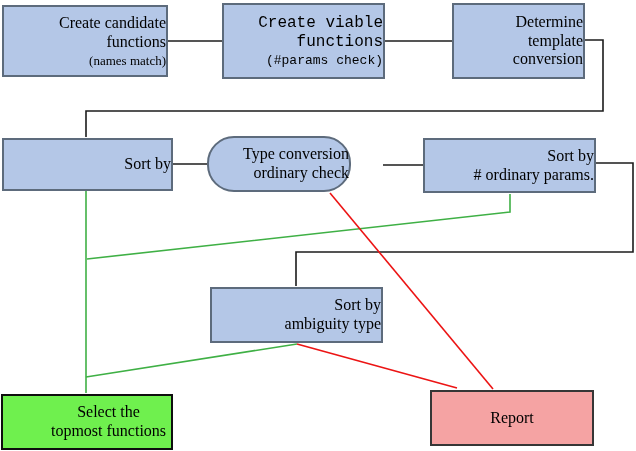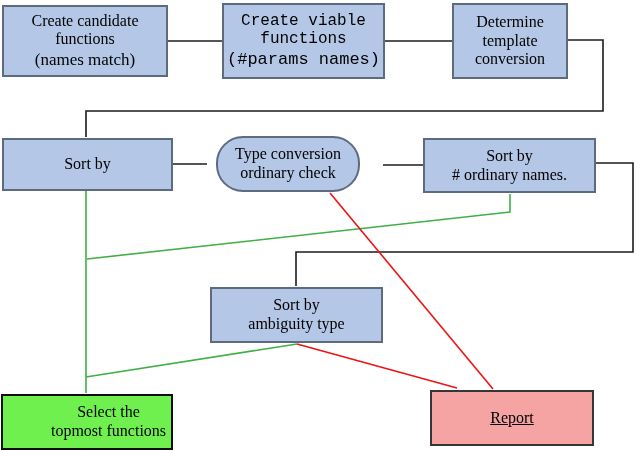--- a/index.html
+++ b/index.html
@@ -10,24 +10,24 @@
   .edges { position:absolute; left:0; top:0; width:636px; height:451px; }
   .edges polyline, .edges line { fill:none; stroke-width:1.6px; }
   .edge-black { stroke:#1c1c1c; }
   .edge-green { stroke:#3fb045; }
   .edge-red   { stroke:#ec1414; }
   .node {
     position:absolute; box-sizing:border-box;
     display:flex; flex-direction:column; align-items:center; justify-content:center;
     text-align:center; line-height:1.18; font-size:16px;
   }
-  .node.blue  { background:#b4c7e7; border:2px solid #5d6b7c; }
+  .node.blue  { background:#b4c7e7; border:2px solid #5d6b7c;align-items:flex-end; }
   .node.green { background:#6ff04e; border:2px solid #0e0e0e; }
   .node.red   { background:#f5a3a3; border:2px solid #363636; }
-  .node .note { font-size:17px; margin-top:1px; }
+  .node .note { font-size:13px; margin-top:1px; }
 </style>
 </head>
 <body>
 
 <div class="stage">
 
   <svg class="edges" viewBox="0 0 636 451" xmlns="http://www.w3.org/2000/svg">
     <line class="edge-black" x1="168" y1="41" x2="222" y2="41"></line>
     <line class="edge-black" x1="385" y1="41" x2="452" y2="41"></line>
     <polyline class="edge-black" points="567,40 603,40 603,111 86,111 86,137"></polyline>
@@ -43,50 +43,50 @@
 
   <div class="node blue" style="left:2px; top:5px; width:166px; height:72px;">
     <div>Create candidate</div>
     <div>functions</div>
     <div class="note">(names match)</div>
   </div>
 
   <div class="node blue" style="left:222px; top:3px; width:163px; height:76px;font-family:Liberation Mono, monospace;">
     <div>Create viable</div>
     <div>functions</div>
-    <div class="note">(#params names)</div>
+    <div class="note">(#params check)</div>
   </div>
 
-  <div class="node blue" style="left:452px; top:3px; width:116px; height:76px;">
+  <div class="node blue" style="left:452px; top:3px; width:133px; height:76px;">
     <div>Determine</div>
     <div>template</div>
     <div>conversion</div>
   </div>
 
   <div class="node blue" style="left:2px; top:138px; width:171px; height:53px;">
     <div>Sort by</div>
   </div>
 
-  <div class="node blue" style="left:216px; top:136px; width:144px; height:56px;border-radius:27px;">
+  <div class="node blue" style="left:207px; top:136px; width:144px; height:56px;border-radius:27px;">
     <div>Type conversion</div>
     <div>ordinary check</div>
   </div>
 
   <div class="node blue" style="left:423px; top:138px; width:173px; height:55px;">
     <div>Sort by</div>
-    <div># ordinary names.</div>
+    <div># ordinary params.</div>
   </div>
 
   <div class="node blue" style="left:210px; top:287px; width:173px; height:56px;">
     <div>Sort by</div>
     <div>ambiguity type</div>
   </div>
 
   <div class="node green" style="left:1px; top:394px; width:172px; height:56px;padding-left:43px;">
     <div>Select the</div>
     <div>topmost functions</div>
   </div>
 
-  <div class="node red" style="left:430px; top:390px; width:164px; height:56px;text-decoration:underline;">
+  <div class="node red" style="left:430px; top:390px; width:164px; height:56px;">
     <div>Report</div>
   </div>
 
 </div>
 
 </body></html>

